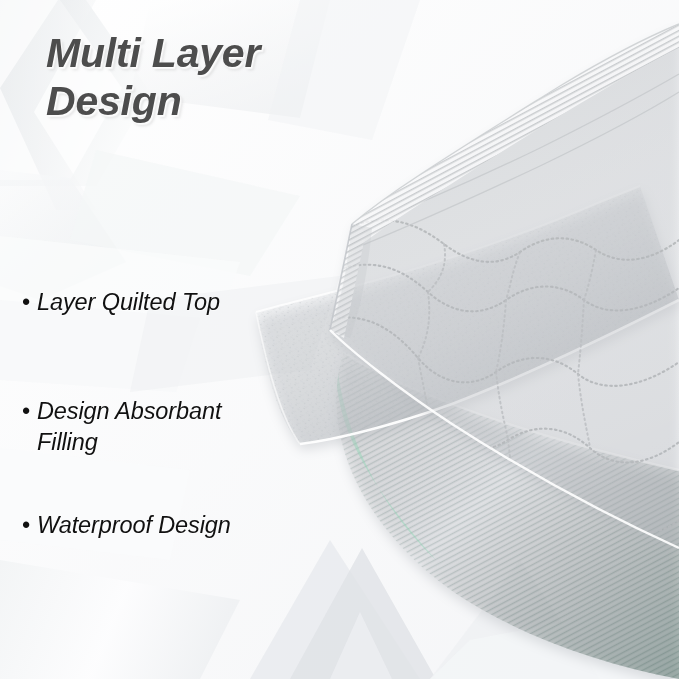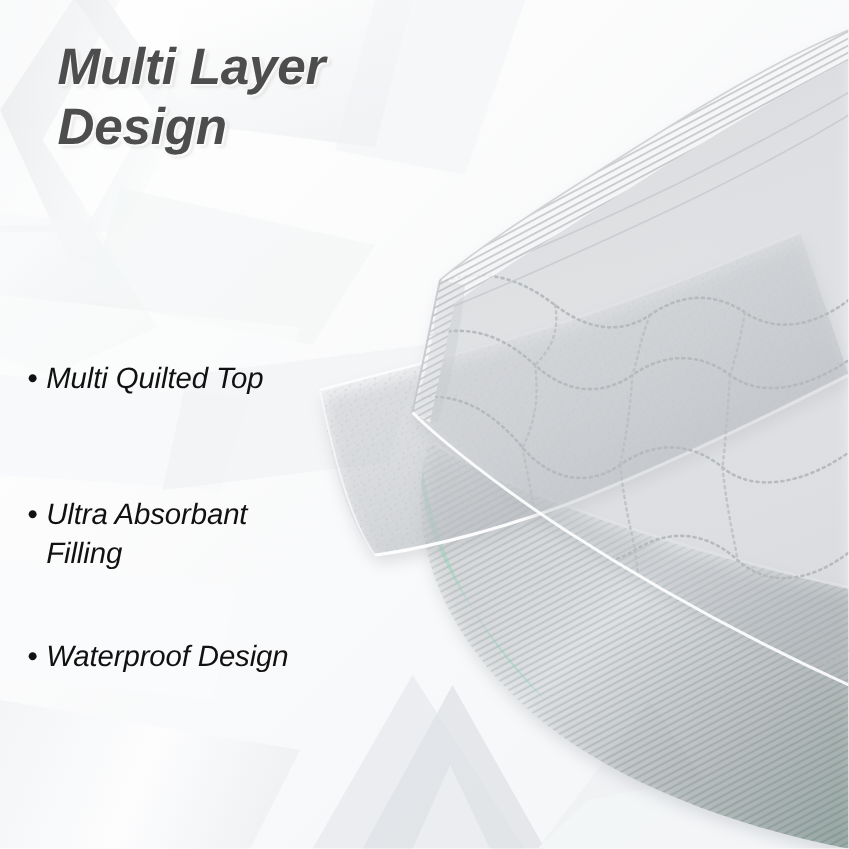--- a/index.html
+++ b/index.html
@@ -336,26 +336,26 @@
     </g>
   </svg>
 
   <div id="text-layer">
 
     <div id="page-title">Multi Layer
 Design</div>
 
     <div class="feature-item" id="feature-0">
       <span class="feature-bullet">•</span>
-      <span>Multi Quilted Top</span>
+      <span>Layer Quilted Top</span>
     </div>
 
     <div class="feature-item" id="feature-1">
       <span class="feature-bullet">•</span>
-      <span>Ultra Absorbant
+      <span>Design Absorbant
 Filling</span>
     </div>
 
     <div class="feature-item" id="feature-2">
       <span class="feature-bullet">•</span>
       <span>Waterproof Design</span>
     </div>
 
   </div>
 </div>

